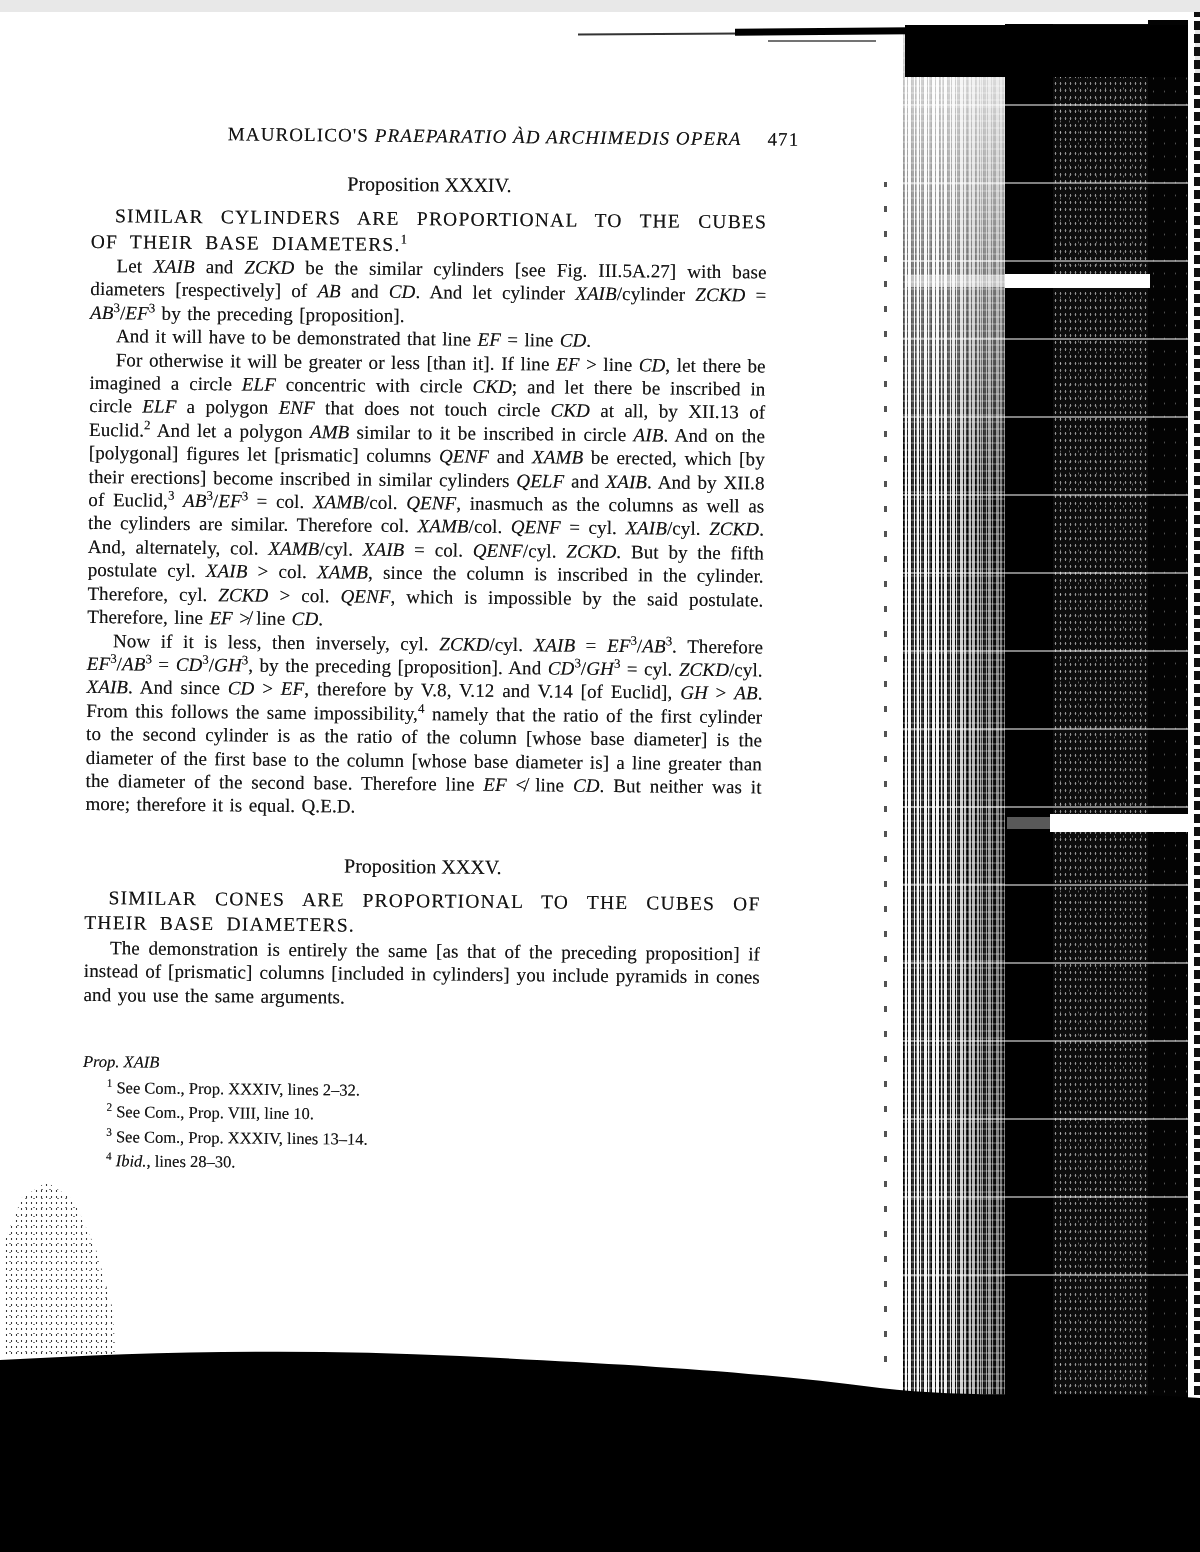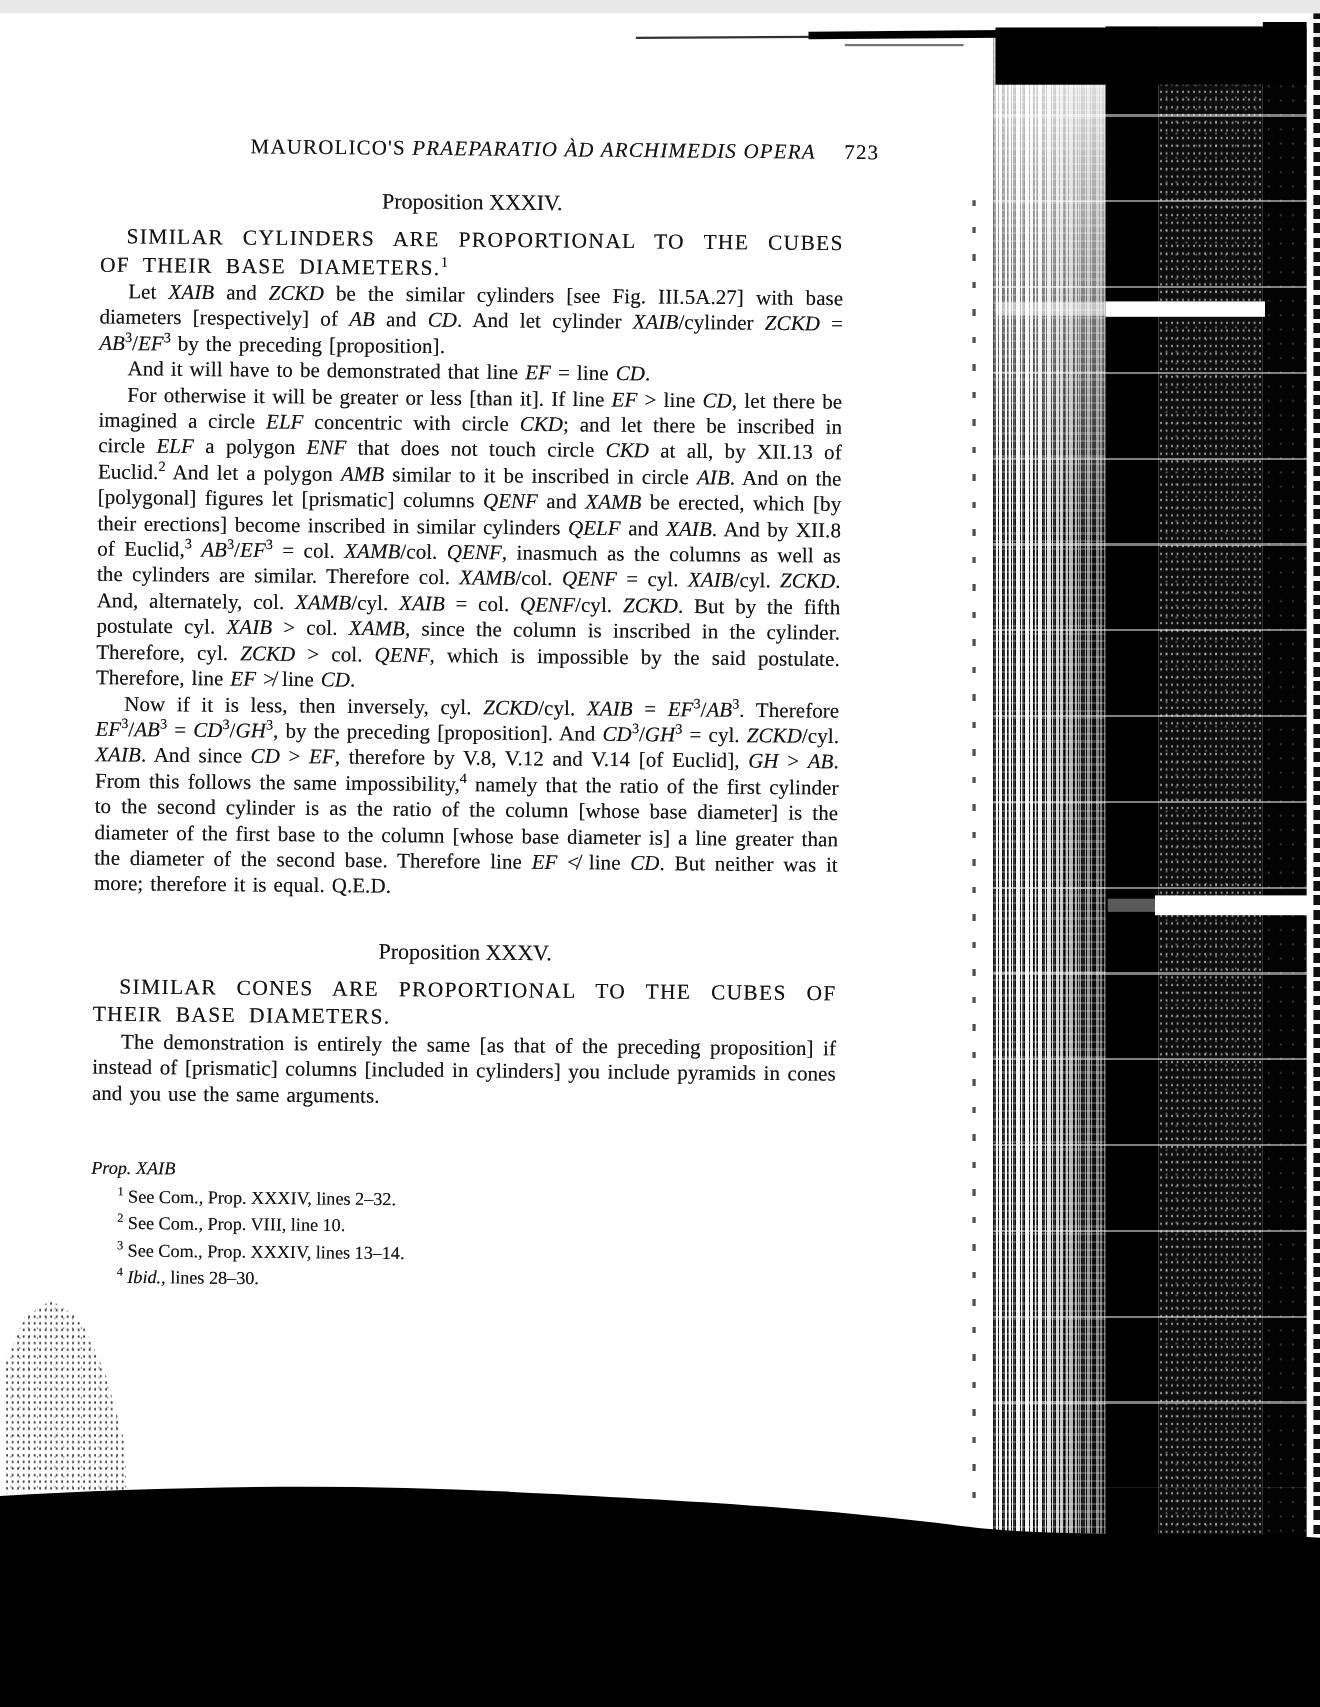--- a/index.html
+++ b/index.html
@@ -77,21 +77,21 @@
     clip-path:polygon(38% 0, 62% 10%, 82% 38%, 97% 72%, 100% 100%, 0 100%, 0 34%, 16% 9%);}
 </style>
 </head>
 <body>
 
 <div class="canvas">
 
   <div class="content">
     <div class="header">
       <span>MAUROLICO'S <i>PRAEPARATIO ÀD ARCHIMEDIS OPERA</i></span>
-      <span>723</span>
+      <span>471</span>
     </div>
 
     <section>
       <h2 class="prop-heading">Proposition XXXIV.</h2>
       <p class="statement">SIMILAR CYLINDERS ARE PROPORTIONAL TO THE CUBES OF THEIR BASE DIAMETERS.<sup>1</sup></p>
       <p class="body-p">Let <i>XAIB</i> and <i>ZCKD</i> be the similar cylinders [see Fig. III.5A.27] with base diameters [respectively] of <i>AB</i> and <i>CD</i>. And let cylinder <i>XAIB</i>/cylinder <i>ZCKD</i> = <i>AB</i><sup>3</sup>/<i>EF</i><sup>3</sup> by the preceding [proposition].</p>
       <p class="body-p">And it will have to be demonstrated that line <i>EF</i> = line <i>CD</i>.</p>
       <p class="body-p">For otherwise it will be greater or less [than it]. If line <i>EF</i> &gt; line <i>CD</i>, let there be imagined a circle <i>ELF</i> concentric with circle <i>CKD</i>; and let there be inscribed in circle <i>ELF</i> a polygon <i>ENF</i> that does not touch circle <i>CKD</i> at all, by XII.13 of Euclid.<sup>2</sup> And let a polygon <i>AMB</i> similar to it be inscribed in circle <i>AIB</i>. And on the [polygonal] figures let [prismatic] columns <i>QENF</i> and <i>XAMB</i> be erected, which [by their erections] become inscribed in similar cylinders <i>QELF</i> and <i>XAIB</i>. And by XII.8 of Euclid,<sup>3</sup> <i>AB</i><sup>3</sup>/<i>EF</i><sup>3</sup> = col. <i>XAMB</i>/col. <i>QENF</i>, inasmuch as the columns as well as the cylinders are similar. Therefore col. <i>XAMB</i>/col. <i>QENF</i> = cyl. <i>XAIB</i>/cyl. <i>ZCKD</i>. And, alternately, col. <i>XAMB</i>/cyl. <i>XAIB</i> = col. <i>QENF</i>/cyl. <i>ZCKD</i>. But by the fifth postulate cyl. <i>XAIB</i> &gt; col. <i>XAMB</i>, since the column is inscribed in the cylinder. Therefore, cyl. <i>ZCKD</i> &gt; col. <i>QENF</i>, which is impossible by the said postulate. Therefore, line <i>EF</i> ≯ line <i>CD</i>.</p>
       <p class="body-p">Now if it is less, then inversely, cyl. <i>ZCKD</i>/cyl. <i>XAIB</i> = <i>EF</i><sup>3</sup>/<i>AB</i><sup>3</sup>. Therefore <i>EF</i><sup>3</sup>/<i>AB</i><sup>3</sup> = <i>CD</i><sup>3</sup>/<i>GH</i><sup>3</sup>, by the preceding [proposition]. And <i>CD</i><sup>3</sup>/<i>GH</i><sup>3</sup> = cyl. <i>ZCKD</i>/cyl. <i>XAIB</i>. And since <i>CD</i> &gt; <i>EF</i>, therefore by V.8, V.12 and V.14 [of Euclid], <i>GH</i> &gt; <i>AB</i>. From this follows the same impossibility,<sup>4</sup> namely that the ratio of the first cylinder to the second cylinder is as the ratio of the column [whose base diameter] is the diameter of the first base to the column [whose base diameter is] a line greater than the diameter of the second base. Therefore line <i>EF</i> ≮ line <i>CD</i>. But neither was it more; therefore it is equal. Q.E.D.</p>
     </section>

